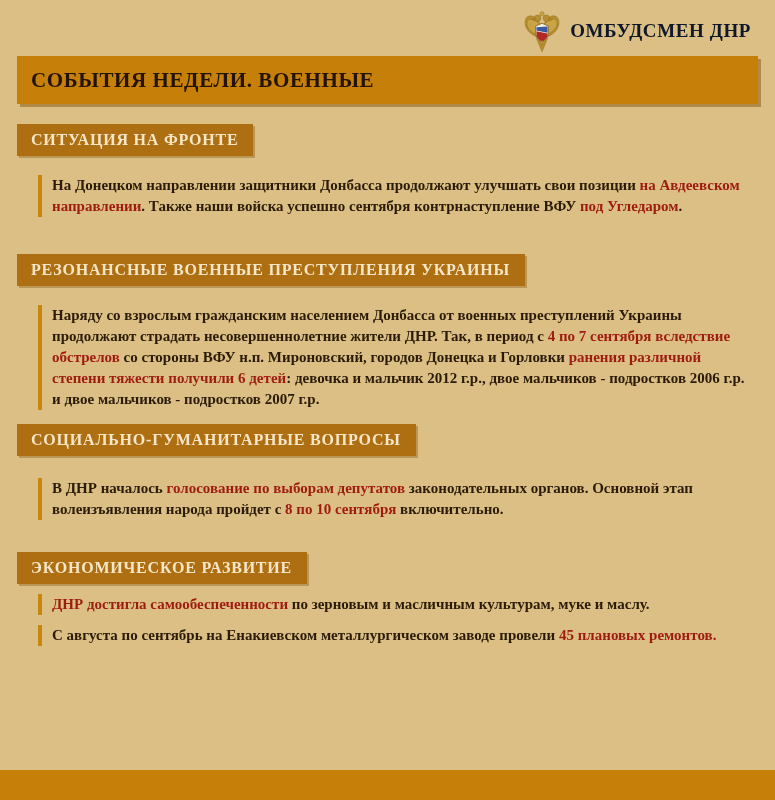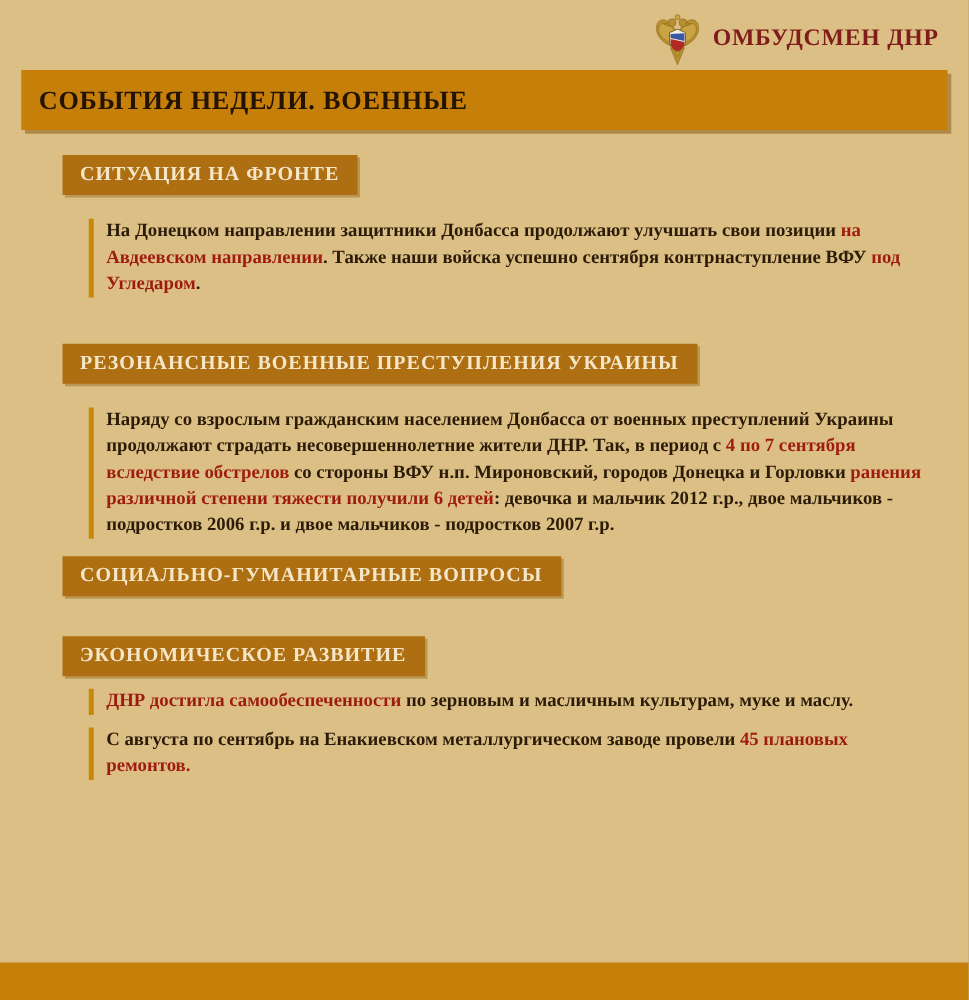--- a/index.html
+++ b/index.html
@@ -13,21 +13,21 @@
     font-family:"Liberation Serif","DejaVu Serif",serif;
     overflow:hidden;
   }
   
   .brand-row{
     display:flex;justify-content:flex-end;align-items:center;
     gap:9px;padding:12px 24px 0 0;height:38px;
   }
   .logo{width:38px;height:44px;display:inline-block;margin-top:2px;}
   .brand{
-    font-size:19px;font-weight:bold;color:#7f1d1d;letter-spacing:0.6px;
+    font-size:19px;font-weight:bold;color:#0f172a;letter-spacing:0.6px;
     white-space:nowrap;
   }
   
   .banner{
     margin:6px 17px 0 17px;height:48px;
     background:#c6800a;
     display:flex;align-items:center;
     padding-left:14px;
     font-size:21px;font-weight:bold;color:#231303;letter-spacing:0.6px;
     box-shadow:3px 3px 0 rgba(122,74,2,0.45);
@@ -36,21 +36,21 @@
   .sec-head{
     display:inline-block;
     margin:20px 0 0 17px;
     background:#ad6f12;
     color:#f5e6c8;
     font-size:16px;font-weight:bold;letter-spacing:0.8px;
     padding:7px 15px 7px 14px;
     box-shadow:2px 2px 0 rgba(122,74,2,0.35);
     white-space:nowrap;
   }
-  section{display:block;padding-left:33px;}
+  section{display:block;}
   
   .para{
     margin:19px 26px 0 38px;
     border-left:4px solid #c8860c;
     padding-left:10px;
     font-size:15px;font-weight:bold;
     line-height:21px;
     color:#2b1b08;
     text-align:left;
   }
@@ -105,20 +105,21 @@
     <p class="para"><span>На Донецком направлении защитники Донбасса продолжают улучшать свои позиции </span><span class="red">на Авдеевском направлении</span><span>. Также наши войска успешно сентября контрнаступление ВФУ </span><span class="red">под Угледаром</span><span>.</span></p>
   </section>
 
   <section>
     <div class="sec-head sh-mt26">РЕЗОНАНСНЫЕ ВОЕННЫЕ ПРЕСТУПЛЕНИЯ УКРАИНЫ</div>
     <p class="para"><span>Наряду со взрослым гражданским населением Донбасса от военных преступлений Украины продолжают страдать несовершеннолетние жители ДНР. Так, в период с </span><span class="red">4 по 7 сентября вследствие обстрелов</span><span> со стороны ВФУ н.п. Мироновский, городов Донецка и Горловки </span><span class="red">ранения различной степени тяжести получили 6 детей</span><span>: девочка и мальчик 2012 г.р., двое мальчиков - подростков 2006 г.р. и двое мальчиков - подростков 2007 г.р.</span></p>
   </section>
 
   <section>
     <div class="sec-head sh-mt30">СОЦИАЛЬНО-ГУМАНИТАРНЫЕ ВОПРОСЫ</div>
+    <p class="para mt22"><span>В ДНР началось </span><span class="red">голосование по выборам депутатов</span><span> законодательных органов. Основной этап волеизъявления народа пройдет с </span><span class="red">8 по 10 сентября</span><span> включительно.</span></p>
   </section>
 
   <section>
     <div class="sec-head sh-mt32">ЭКОНОМИЧЕСКОЕ РАЗВИТИЕ</div>
     <p class="para mt25"><span class="red">ДНР достигла самообеспеченности</span><span> по зерновым и масличным культурам, муке и маслу.</span></p>
     <p class="para mt25"><span>С августа по сентябрь на Енакиевском металлургическом заводе провели </span><span class="red">45 плановых ремонтов.</span></p>
   </section>
 
   <div class="bottom-strip"></div>
 </div>

